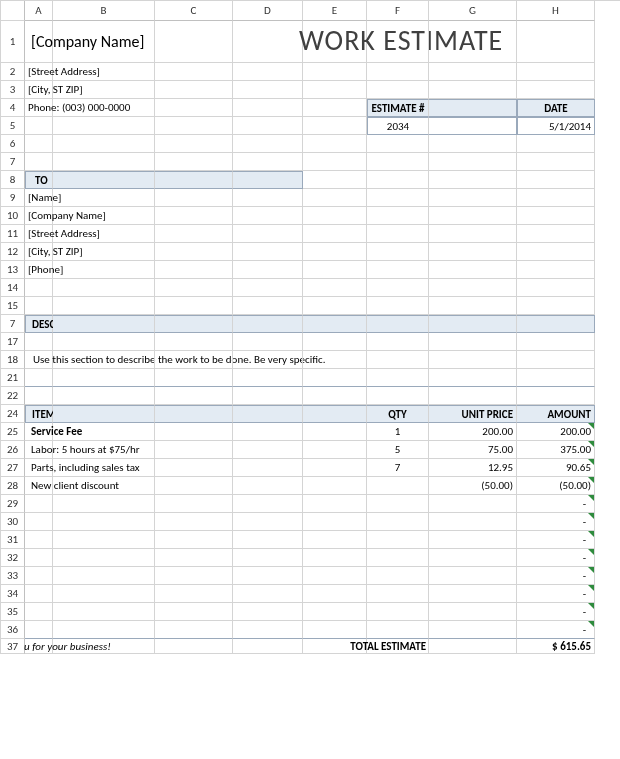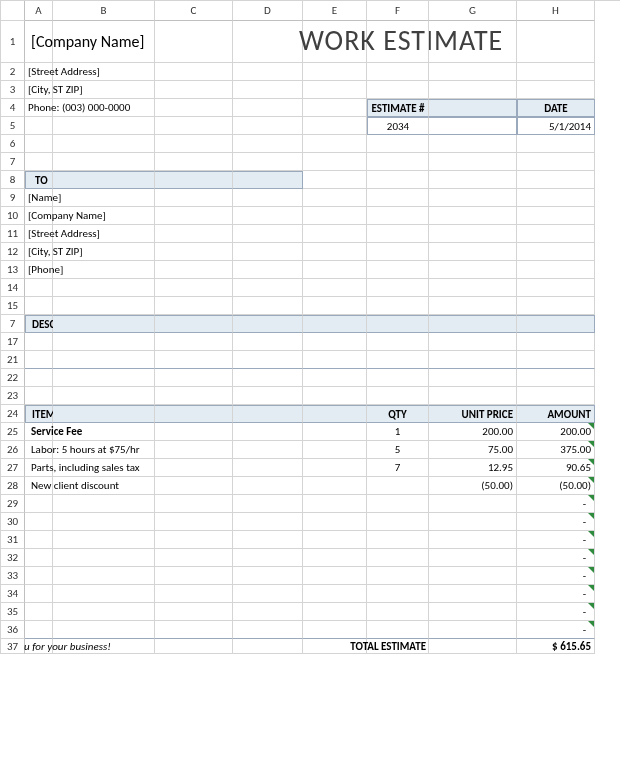--- a/index.html
+++ b/index.html
@@ -319,20 +319,33 @@
       <div class="cell cA"></div>
       <div class="cell cB"></div>
       <div class="cell cC"></div>
       <div class="cell cD"></div>
       <div class="cell cE"></div>
       <div class="cell cF"></div>
       <div class="cell cG"></div>
       <div class="cell cH"></div>
     </div>
 
+  <div class="row">
+    <div class="cell rowhdr">18</div>
+    <div class="cell cA ov">
+        <span style="position:absolute;left:8px;">Use this section to describe the work to be done. Be very specific.</span>
+      </div>
+    <div class="cell cB"></div>
+      <div class="cell cC"></div>
+      <div class="cell cD"></div>
+      <div class="cell cE"></div>
+      <div class="cell cF"></div>
+      <div class="cell cG"></div>
+      <div class="cell cH"></div>
+  </div>
 
   <div class="row">
       <div class="cell rowhdr">21</div>
       <div class="cell cA" style="border-bottom:1px solid #9aa9bb"></div>
       <div class="cell cB" style="border-bottom:1px solid #9aa9bb"></div>
       <div class="cell cC" style="border-bottom:1px solid #9aa9bb"></div>
       <div class="cell cD" style="border-bottom:1px solid #9aa9bb"></div>
       <div class="cell cE" style="border-bottom:1px solid #9aa9bb"></div>
       <div class="cell cF" style="border-bottom:1px solid #9aa9bb"></div>
       <div class="cell cG" style="border-bottom:1px solid #9aa9bb"></div>
@@ -343,31 +356,20 @@
       <div class="cell rowhdr">22</div>
       <div class="cell cA"></div>
       <div class="cell cB"></div>
       <div class="cell cC"></div>
       <div class="cell cD"></div>
       <div class="cell cE"></div>
       <div class="cell cF"></div>
       <div class="cell cG"></div>
       <div class="cell cH"></div>
     </div>
-  <div class="row">
-      <div class="cell rowhdr">23</div>
-      <div class="cell cA"></div>
-      <div class="cell cB"></div>
-      <div class="cell cC"></div>
-      <div class="cell cD"></div>
-      <div class="cell cE"></div>
-      <div class="cell cF"></div>
-      <div class="cell cG"></div>
-      <div class="cell cH"></div>
-    </div>
 
   <div class="row">
     <div class="cell rowhdr">24</div>
     <div class="cell cA shade-blue bold ov border-box border-box-left">
         <span style="position:absolute;left:6px;">ITEMIZED COSTS</span>
       </div>
     <div class="cell cB shade-blue border-box"></div>
     <div class="cell cC shade-blue border-box"></div>
     <div class="cell cD shade-blue border-box"></div>
     <div class="cell cE shade-blue border-box"></div>

